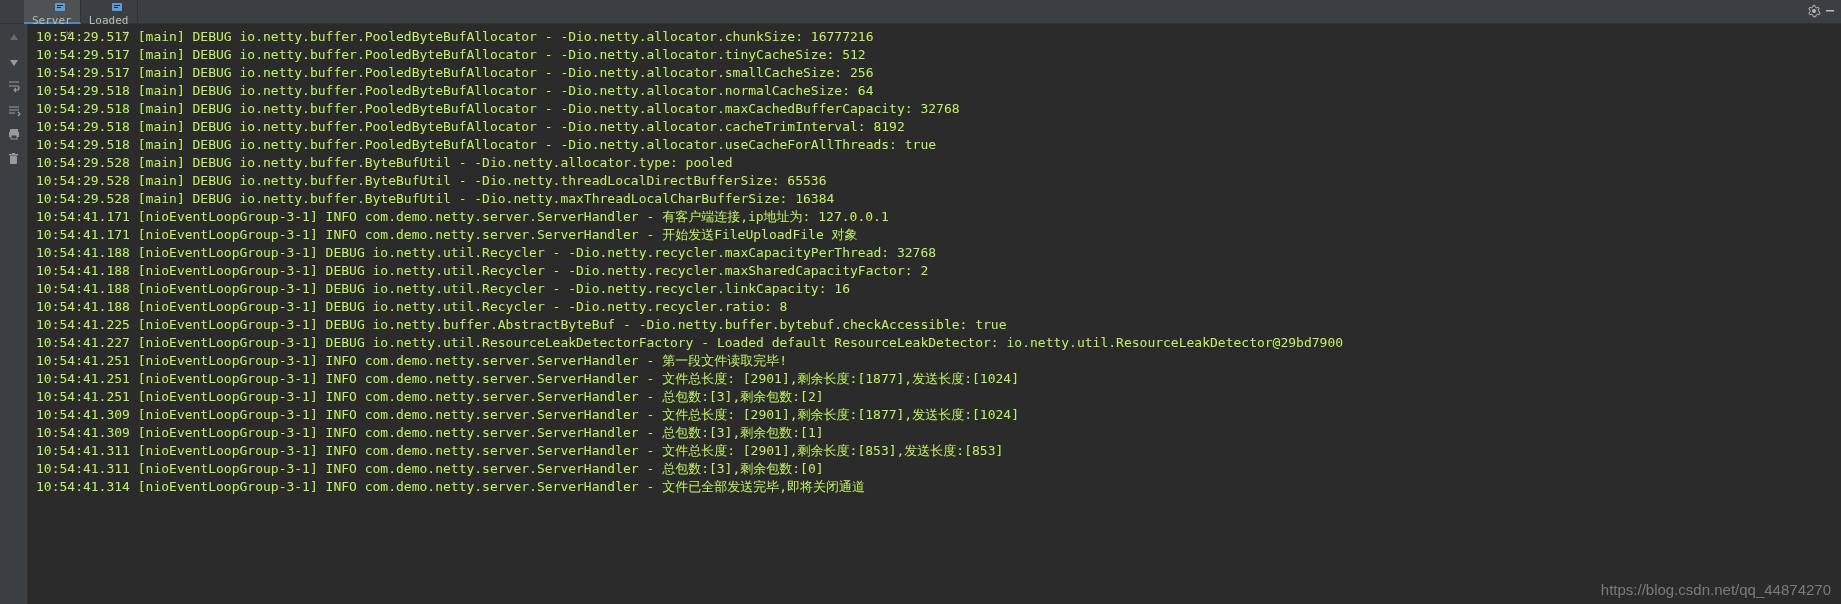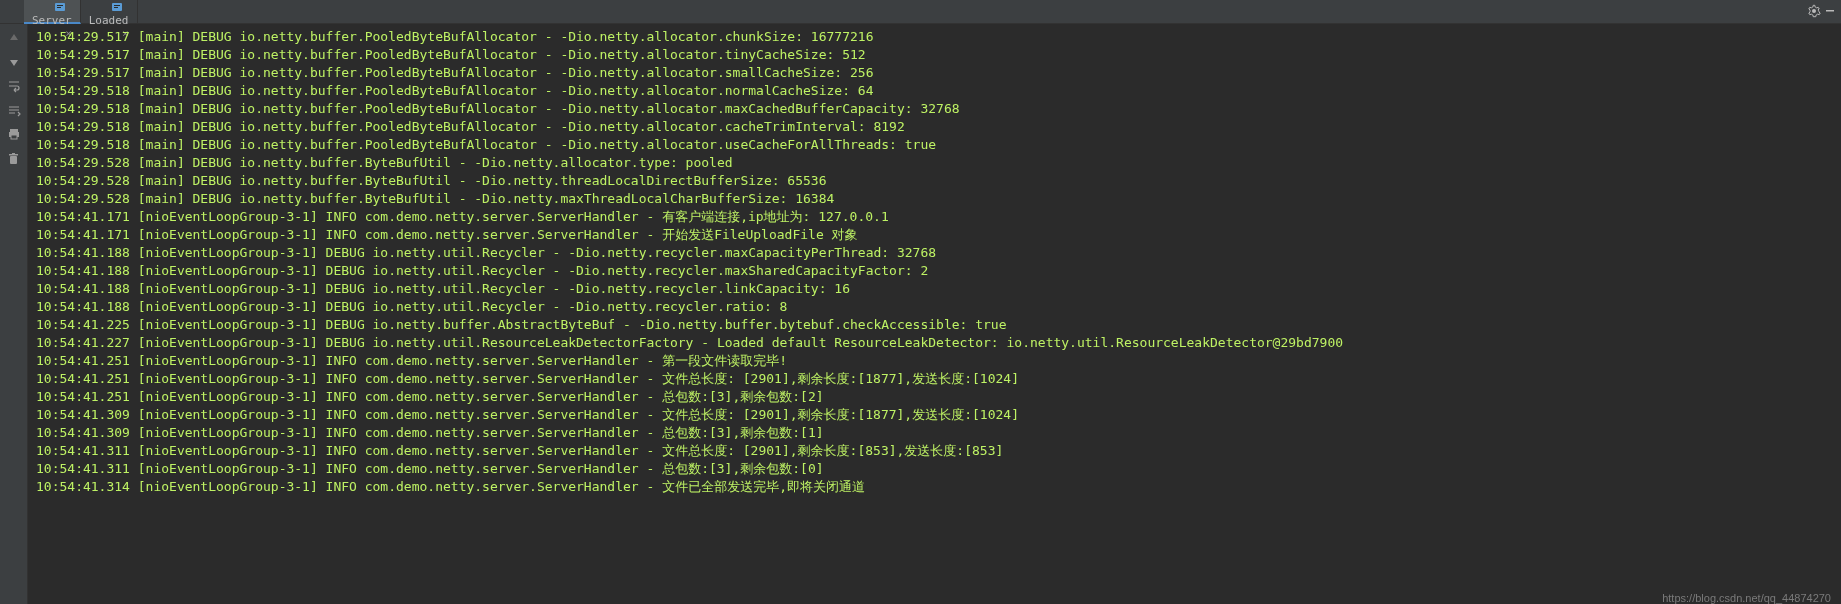--- a/index.html
+++ b/index.html
@@ -97,24 +97,24 @@
       line-height: 18px;
       font-size: 13px;
       white-space: pre;
       color: #bef264;
     }
     .console-line {
       white-space: pre;
     }
     .watermark {
       position: absolute;
-      bottom: 0;
+      bottom: 6px;
       right: 10px;
       color: #7a7a7a;
-      font-size: 11px;
+      font-size: 15px;
       font-family: Arial, sans-serif;
     }
     .up-arrow { color: #6a6a6a; }
     .down-arrow { color: #9a9a9a; }
   </style>
 </head>
 <body>
 
 <div class="tab-bar">
   <div class="tab active">

